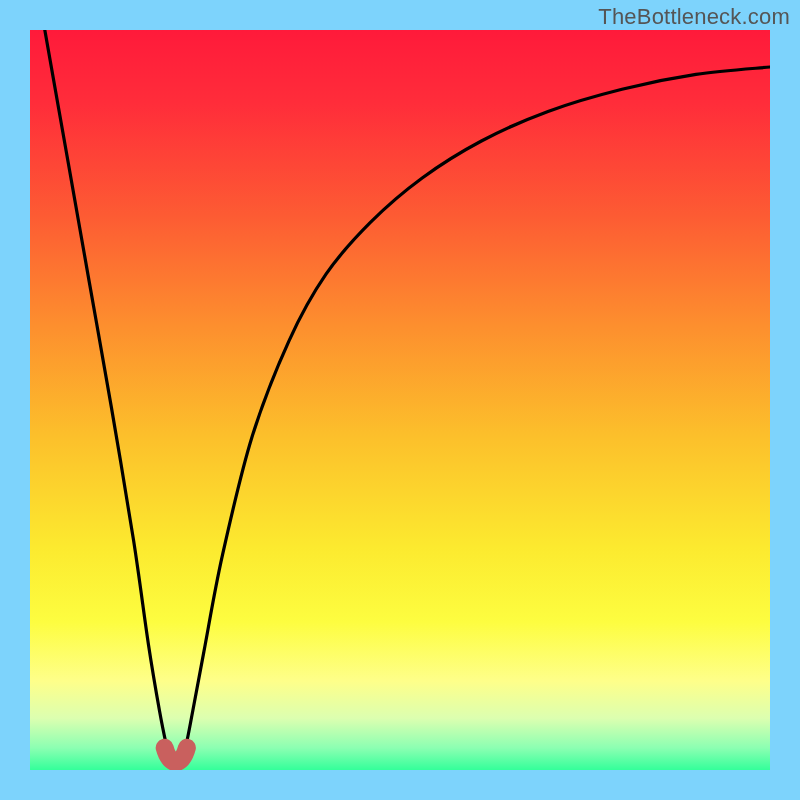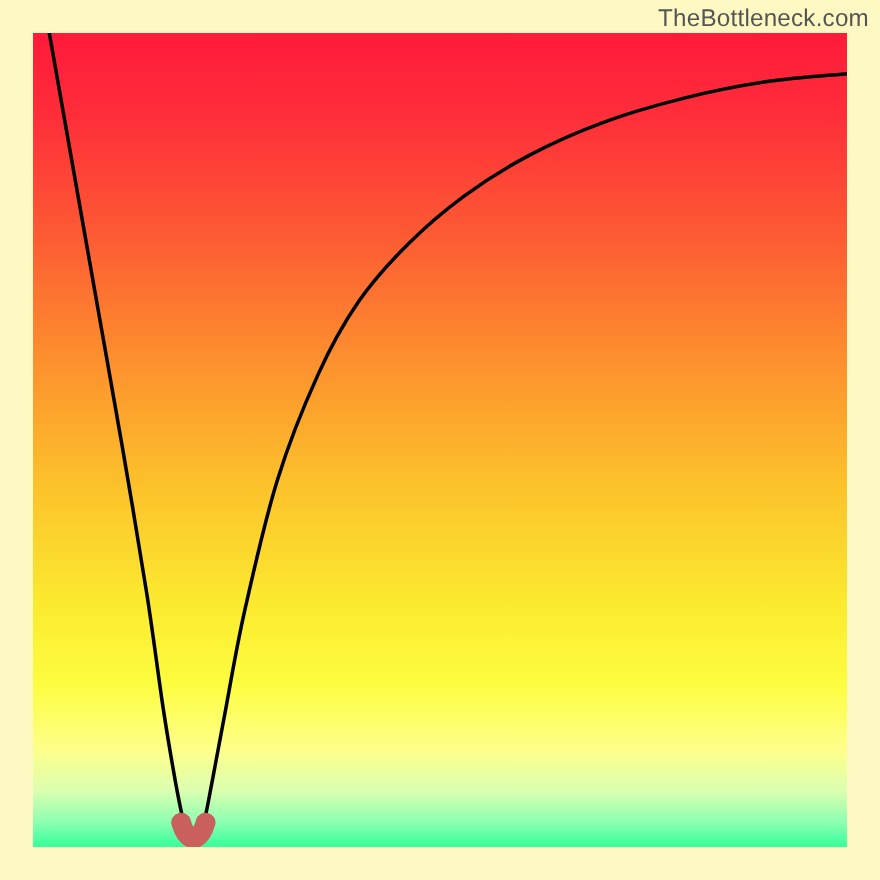--- a/index.html
+++ b/index.html
@@ -9,21 +9,21 @@
     height: 800px;
     background: #000;
     overflow: hidden;
   }
   .frame {
     position: absolute;
     left: 0;
     top: 0;
     width: 800px;
     height: 800px;
-    background: #fef9c3;
+    background: #7dd3fc;
   }
   .plot-area {
     position: absolute;
     left: 30px;
     top: 30px;
     width: 740px;
     height: 740px;
     overflow: hidden;
   }
   .gradient-bg {

